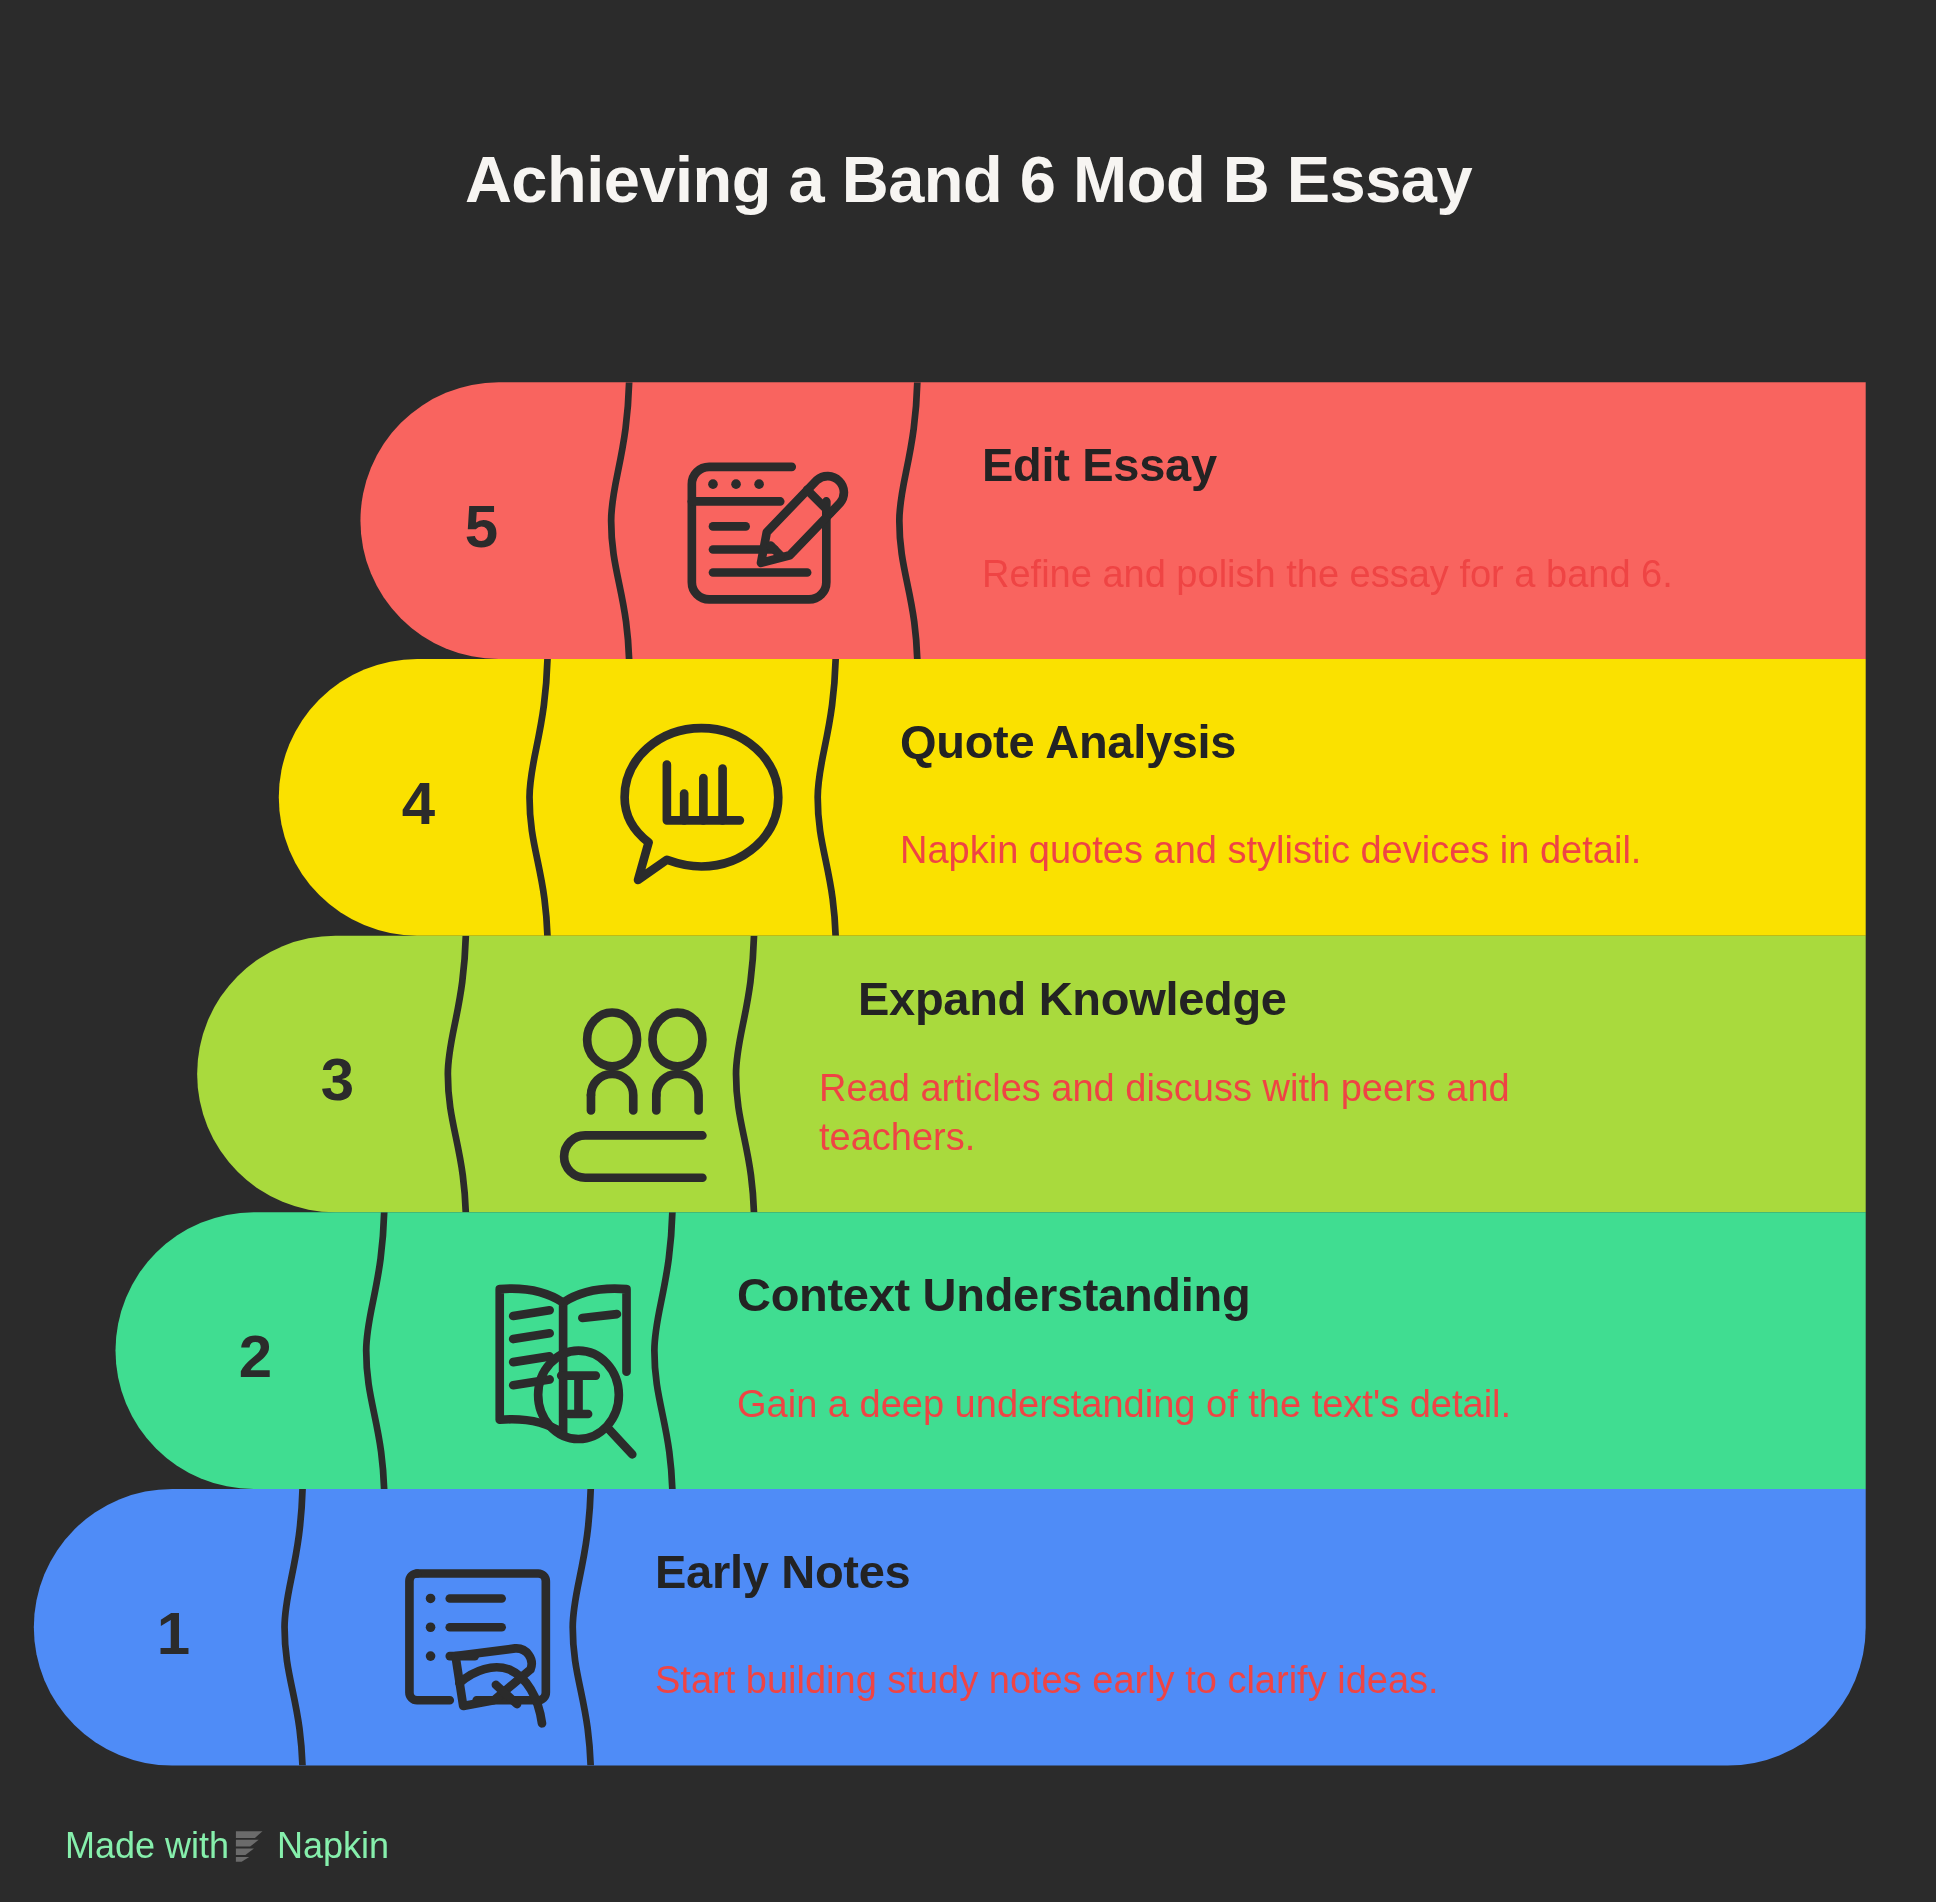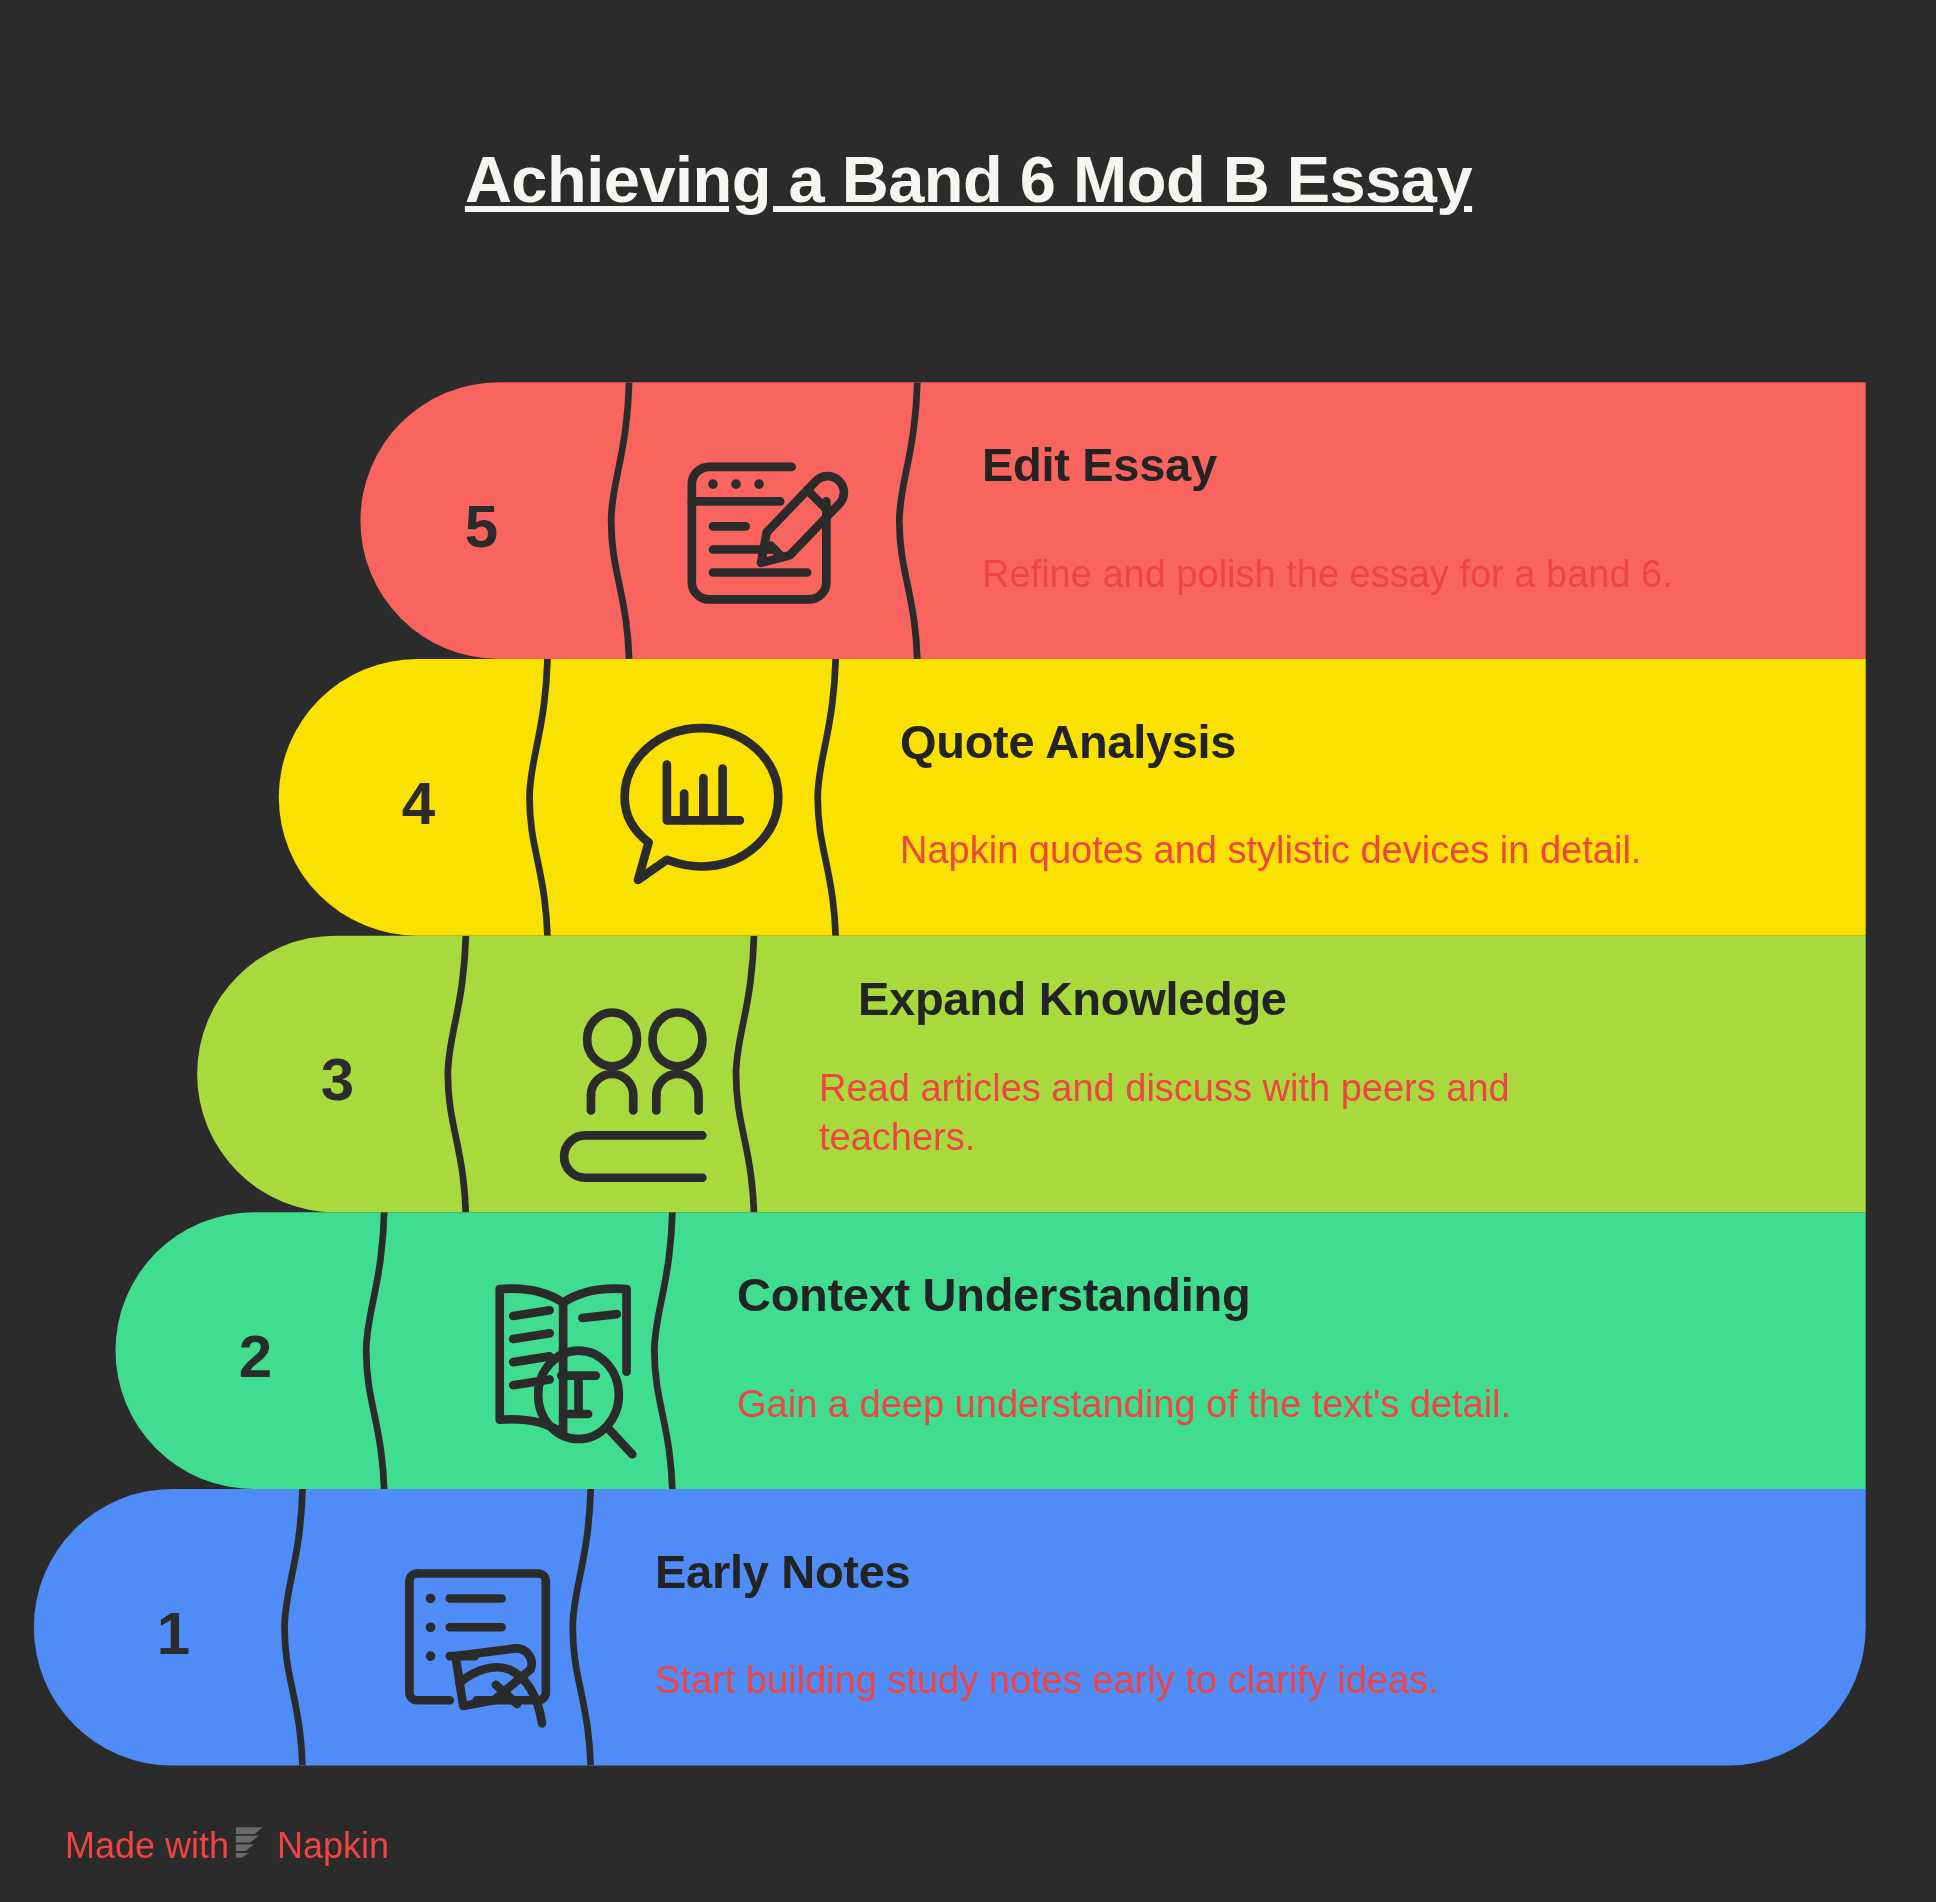--- a/index.html
+++ b/index.html
@@ -24,21 +24,20 @@
     position: absolute;
     left: 0;
     top: 142px;
     width: 1937px;
     text-align: center;
     color: #f7f5f2;
     font-size: 65px;
     font-weight: bold;
     letter-spacing: -0.5px;
     white-space: nowrap;
-    text-decoration: underline;
   }
 
   
   #stairs {
     position: absolute;
     left: 0;
     top: 0;
     width: 1937px;
     height: 1902px;
   }
@@ -78,22 +77,23 @@
     font-weight: normal;
     line-height: 1.28;
   }
 
   
   #watermark {
     position: absolute;
     left: 65px;
     top: 1825px;
     display: flex;
+    align-items: center;
     gap: 5px;
-    color: #ef4444;
+    color: #86efac;
     font-size: 36px;
     font-weight: normal;
   }
   #watermark .wm-logo { display: block; }
 </style>
 </head>
 <body>
 
 <div id="canvas">
 

